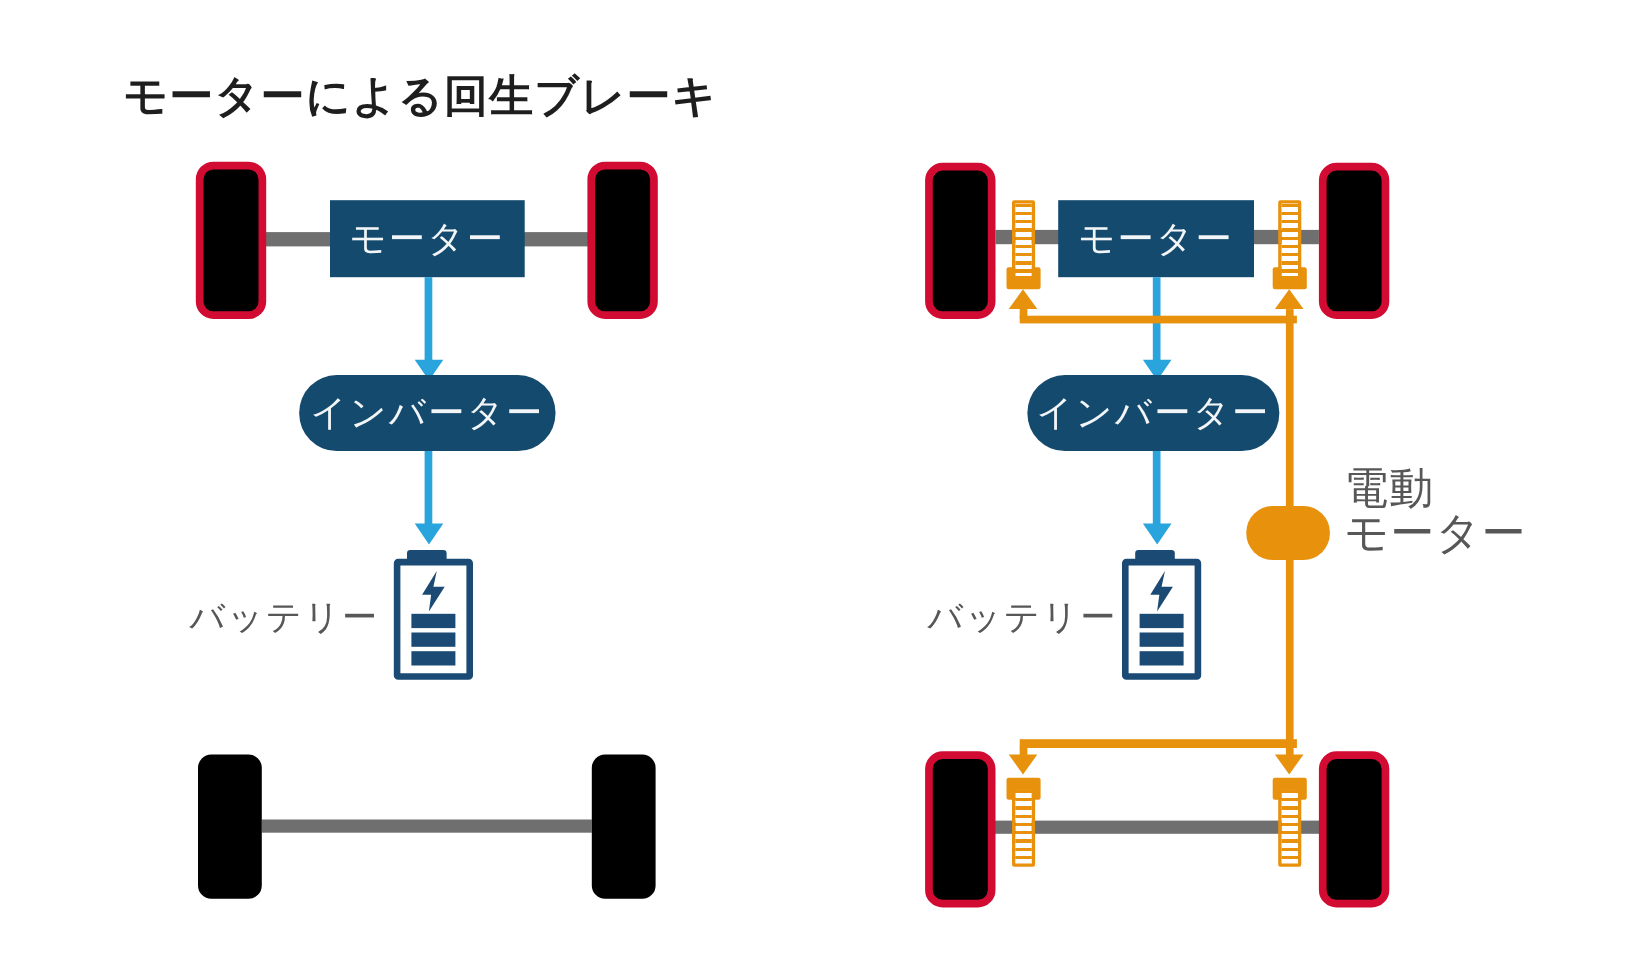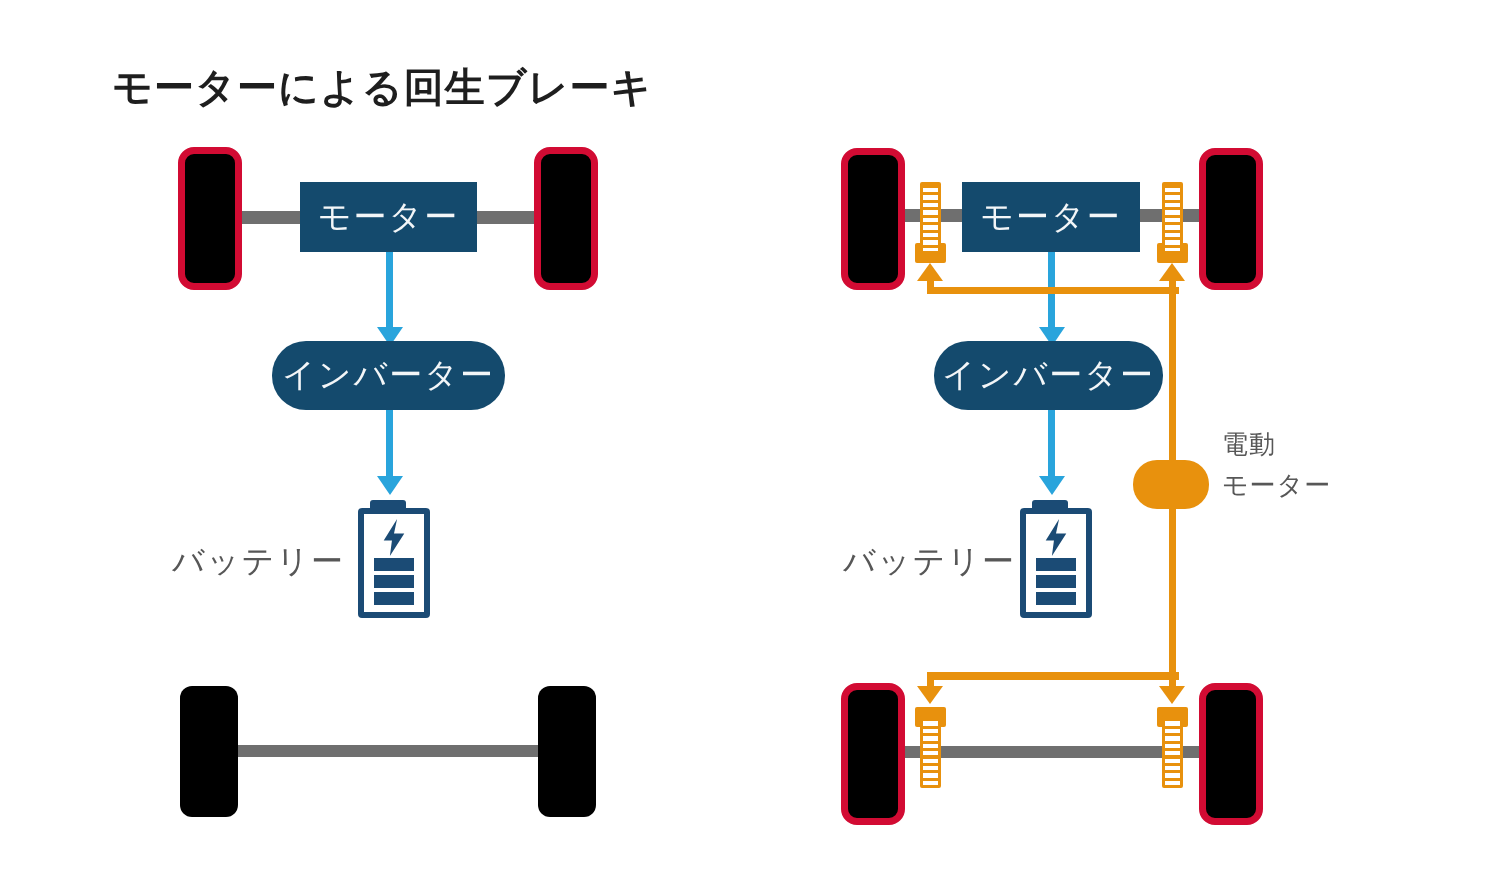--- a/index.html
+++ b/index.html
@@ -24,21 +24,21 @@
   .tri{width:0;height:0;}
   .tri-down-blue{border-left:13px solid transparent;border-right:13px solid transparent;border-top:19px solid var(--c-blue);}
   .o-line{background:var(--c-orange);}
   .tri-up-orange{border-left:13px solid transparent;border-right:13px solid transparent;border-bottom:18px solid var(--c-orange);}
   .tri-down-orange{border-left:13px solid transparent;border-right:13px solid transparent;border-top:18px solid var(--c-orange);}
   .brake-head{background:var(--c-orange);border-radius:2px;}
   .brake-col{border:3px solid var(--c-orange);border-radius:2px;
              background:repeating-linear-gradient(to bottom,var(--c-orange) 0 3px,#ffffff 3px 7.5px);}
   .booster{background:var(--c-orange);border-radius:24px;}
   .gray-label{font-size:32px;color:var(--c-label);letter-spacing:2px;white-space:nowrap;}
-  .booster-label{font-size:26px;color:var(--c-label);line-height:41px;letter-spacing:1px;white-space:nowrap;}
+  .booster-label{font-size:40px;color:var(--c-label);line-height:41px;letter-spacing:1px;white-space:nowrap;}
   .bat-terminal{position:absolute;background:var(--c-batnavy);border-radius:3px 3px 0 0;}
   .bat-body{position:absolute;border:6px solid var(--c-batnavy);border-radius:4px;background:#fff;
             display:flex;flex-direction:column;align-items:center;}
   .bolt{width:26px;height:37px;margin-top:5px;}
   .bolt polygon{fill:var(--c-batnavy);}
   .bat-bar{width:40px;height:13px;background:var(--c-batnavy);margin-top:4px;}
   .bat-bar:first-of-type{margin-top:2px;}
 </style>
 </head>
 <body>

